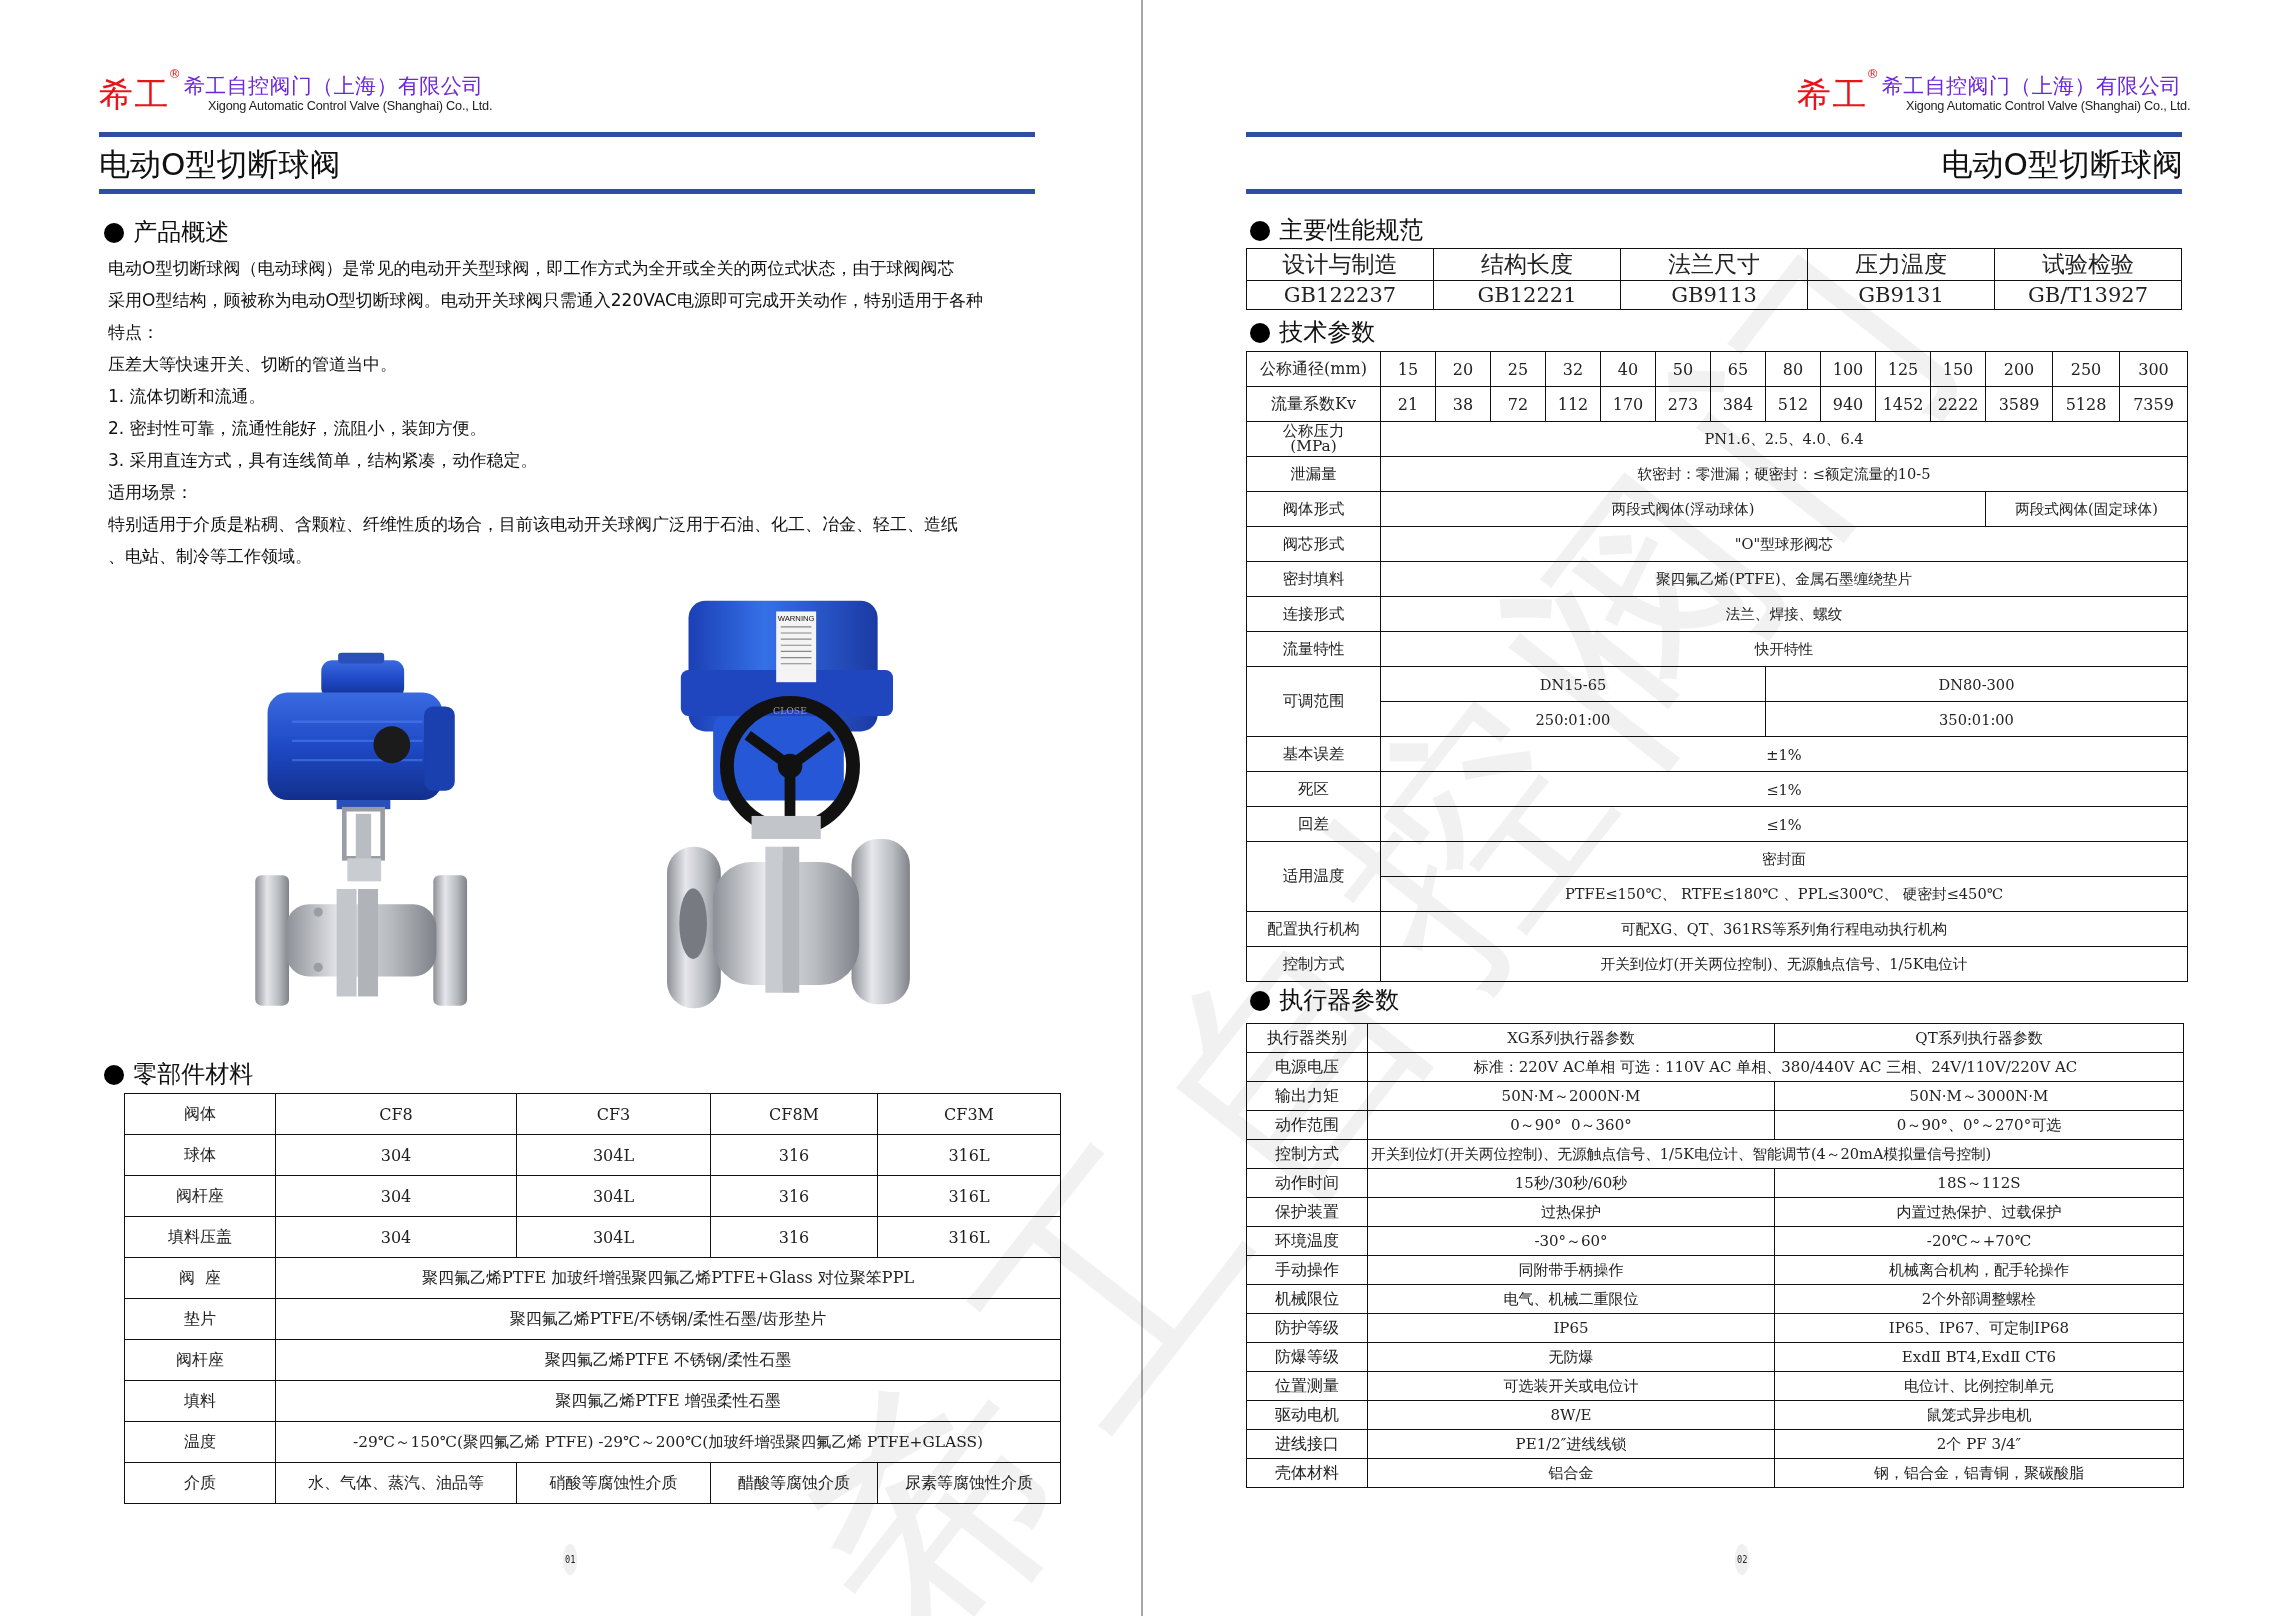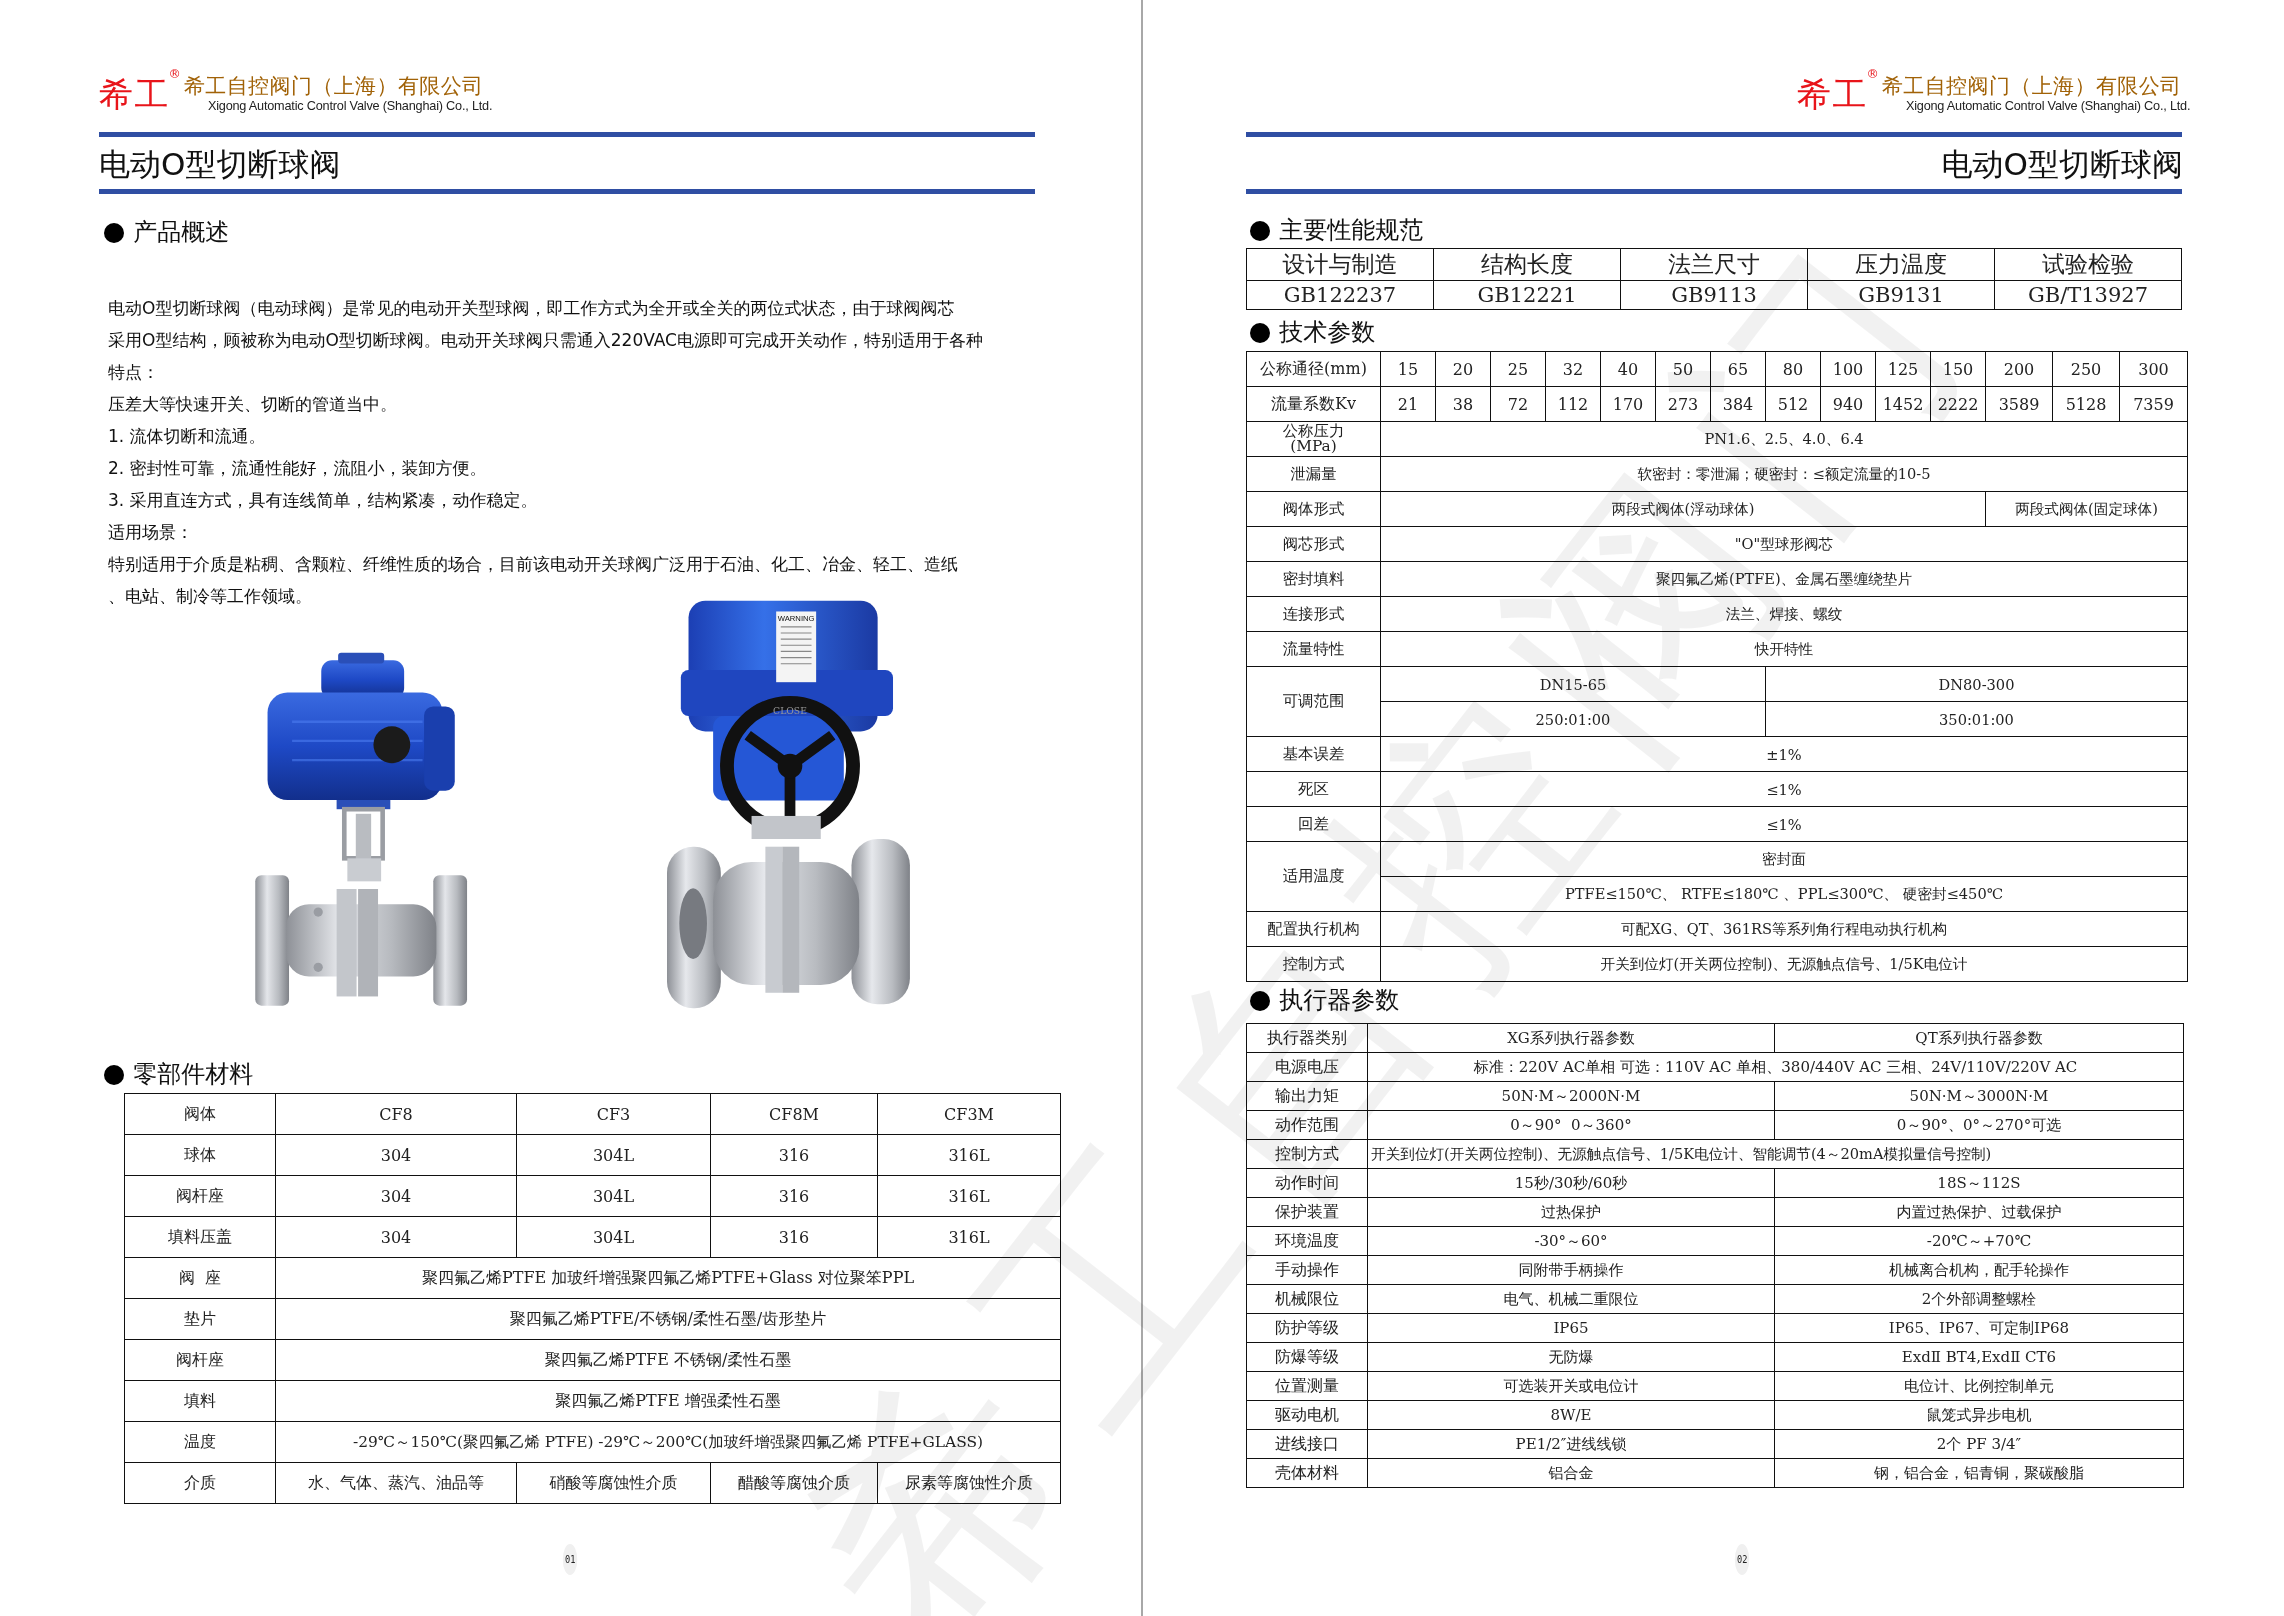--- a/index.html
+++ b/index.html
@@ -7,30 +7,30 @@
   body { position: relative; font-family: "DejaVu Sans", "Liberation Sans", sans-serif; color: #111; }
   .page { position: absolute; top: 8px; height: 1169px; }
   .page-left { left: 0; width: 1142px; }
   .page-right { left: 1143px; width: 1141px; }
   .divider { position: absolute; left: 1141px; top: 0; width: 1.5px; height: 1617px; background: #a8a8a8; }
 
   .logo { position: absolute; top: 60px; height: 54px; display: flex; align-items: flex-start; }
   .logo-mark { font-family: "DejaVu Sans", sans-serif; color: #e8141a; font-size: 34px; line-height: 43px; letter-spacing: 1.5px; position: relative; top: 4.6px; }
   .logo-reg { color: #e8141a; font-size: 12.3px; line-height: 12.3px; margin-left: -1.5px; margin-right: 3.1px; position: relative; top: 0; }
   .logo-text { display: flex; flex-direction: column; position: relative; top: 6.1px; }
-  .logo-cn { font-size: 21px; line-height: 24.6px; color: #a16207; letter-spacing: 0.4px; }
+  .logo-cn { font-size: 21px; line-height: 24.6px; color: #6d28d9; letter-spacing: 0.4px; }
   .logo-en { font-family: "Liberation Sans", sans-serif; font-size: 12.7px; line-height: 15.4px; color: #222; letter-spacing: -0.2px; margin-left: 24px; }
 
   .rule { position: absolute; height: 5.4px; background: #2f4ea3; }
   .doc-title { position: absolute; font-size: 31px; line-height: 38px; color: #111; top: 137px; letter-spacing: 0px; }
 
   .section-title { position: absolute; display: flex; align-items: center; font-size: 24px; line-height: 31px; color: #111; }
   .bullet { display: inline-block; width: 20px; height: 20px; border-radius: 50%; background: #000; margin-right: 9.2px; }
 
-  .para { position: absolute; left: 108px; width: 929px; font-size: 17px; line-height: 32px; color: #111; margin-top: 40px; }
+  .para { position: absolute; left: 108px; width: 929px; font-size: 17px; line-height: 32px; color: #111; }
   .para p { white-space: nowrap; }
 
   .img-box { position: absolute; }
 
   table { position: absolute; border-collapse: collapse; font-family: "DejaVu Serif", "Liberation Serif", serif; color: #222; table-layout: fixed; }
   td { border: 1.9px solid #111; text-align: center; vertical-align: middle; overflow: hidden; white-space: nowrap; padding: 0 1.5px; }
 
   .mat-table { left: 100px; top: 1085px; width: 935px; font-size: 16px; margin-left: 24px; }
   .mat-table td { height: 41px; }
 

